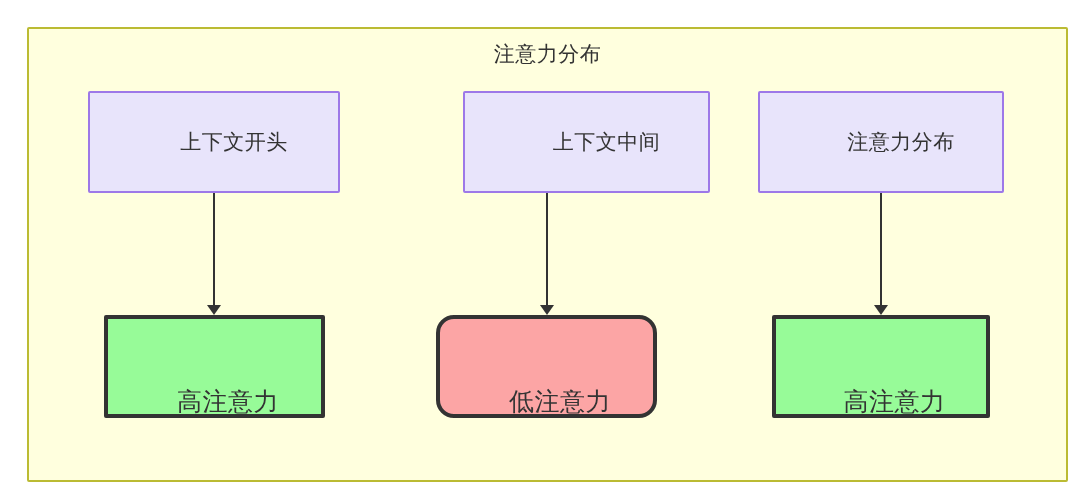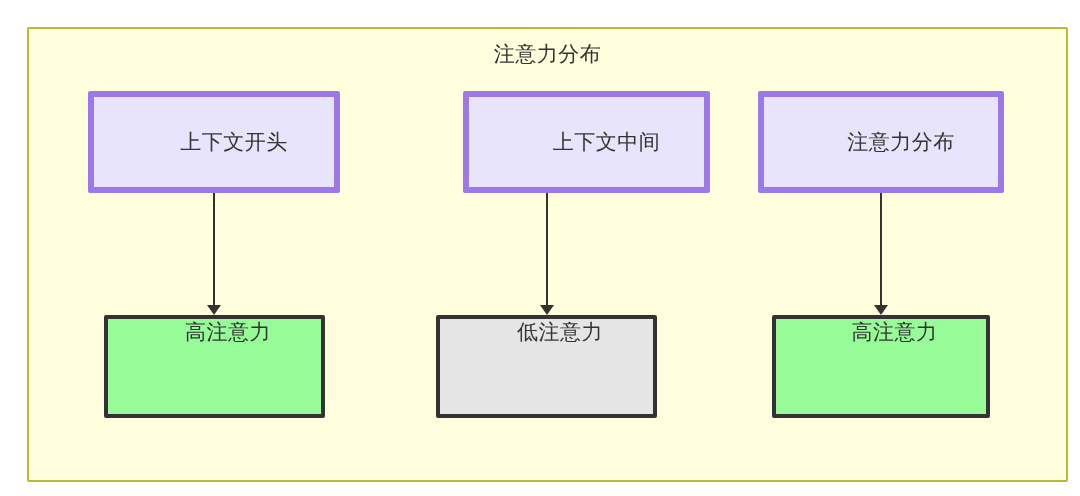--- a/index.html
+++ b/index.html
@@ -45,44 +45,44 @@
     color: #333333;
     letter-spacing: 0.5px;
     white-space: nowrap;
   }
 
   
   .node-top {
     position: absolute;
     box-sizing: border-box;
     background: #e8e4fb;
-    border: 6px solid #f97316;
+    border: 2px solid #f97316;
     border-radius: 2px;
     display: flex;
     align-items: center;
     justify-content: center;
     color: #333333;
     font-size: 21px;
     line-height: 26px;
     white-space: nowrap;
     letter-spacing: 0.5px;
     padding-left: 40px;
   }
 
   
   .node-bottom {
     position: absolute;
     box-sizing: border-box;
     border: 4px solid #333333;
     border-radius: 2px;
     display: flex;
-    align-items: flex-start;
+    align-items: flex-end;
     justify-content: center;
     color: #333333;
-    font-size: 21px;
+    font-size: 25px;
     line-height: 26px;
     white-space: nowrap;
     letter-spacing: 0.5px;
     padding-left: 27px;
   }
 
   
   .edge {
     position: absolute;
   }
@@ -121,21 +121,21 @@
   </div>
 
   <div class="edge" id="edge-1" style="left: 537px; top: 193px; width: 20px; height: 122px;">
       <div style="position: absolute; left: 9px; top: 0px; width: 2px; height: 113px; background: rgb(51, 51, 51);"></div>
     <svg width="20" height="10" viewBox="0 0 20 10" style="position: absolute; left: 0px; top: 112px;">
       <line x1="10" y1="0" x2="10" y2="1" stroke="#333333" stroke-width="2"></line>
       <polygon points="3,0 17,0 10,10" fill="#333333"></polygon>
     </svg>
   </div>
 
-  <div class="node-bottom" id="node-bottom-1" style="left: 436px; top: 315px; width: 221px; height: 103px; background: #e5e5e5; border-color: rgb(51, 51, 51);">
+  <div class="node-bottom" id="node-bottom-1" style="left: 436px; top: 315px; width: 221px; height: 103px; background: #fca5a5; border-color: rgb(51, 51, 51); border-radius: 18px;">
     <span>低注意力</span>
   </div>
 
   <div class="node-top" id="node-top-2" style="left: 758px; top: 91px; width: 246px; height: 102px; background: rgb(232, 228, 251); border-color: rgb(157, 120, 232);">
     <span>注意力分布</span>
   </div>
 
   <div class="edge" id="edge-2" style="left: 871px; top: 193px; width: 20px; height: 122px;">
       <div style="position: absolute; left: 9px; top: 0px; width: 2px; height: 113px; background: rgb(51, 51, 51);"></div>
     <svg width="20" height="10" viewBox="0 0 20 10" style="position: absolute; left: 0px; top: 112px;">

